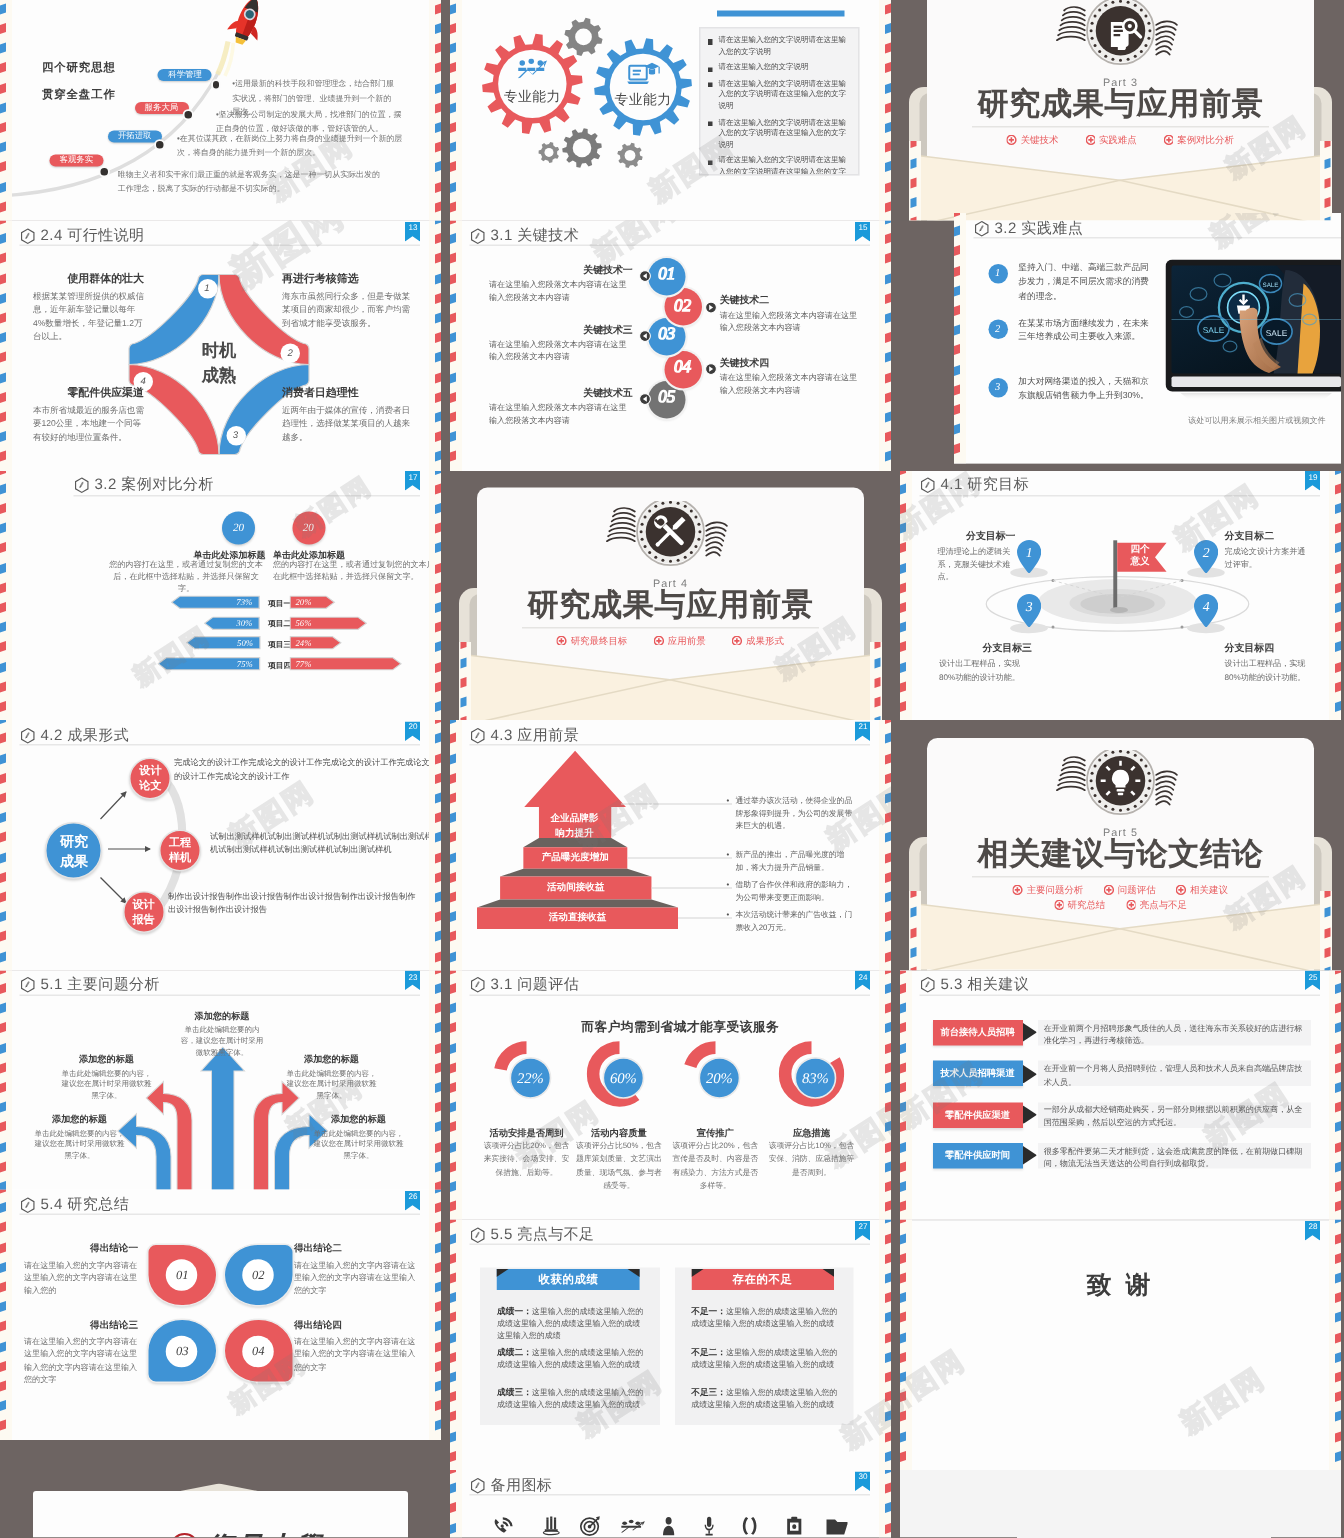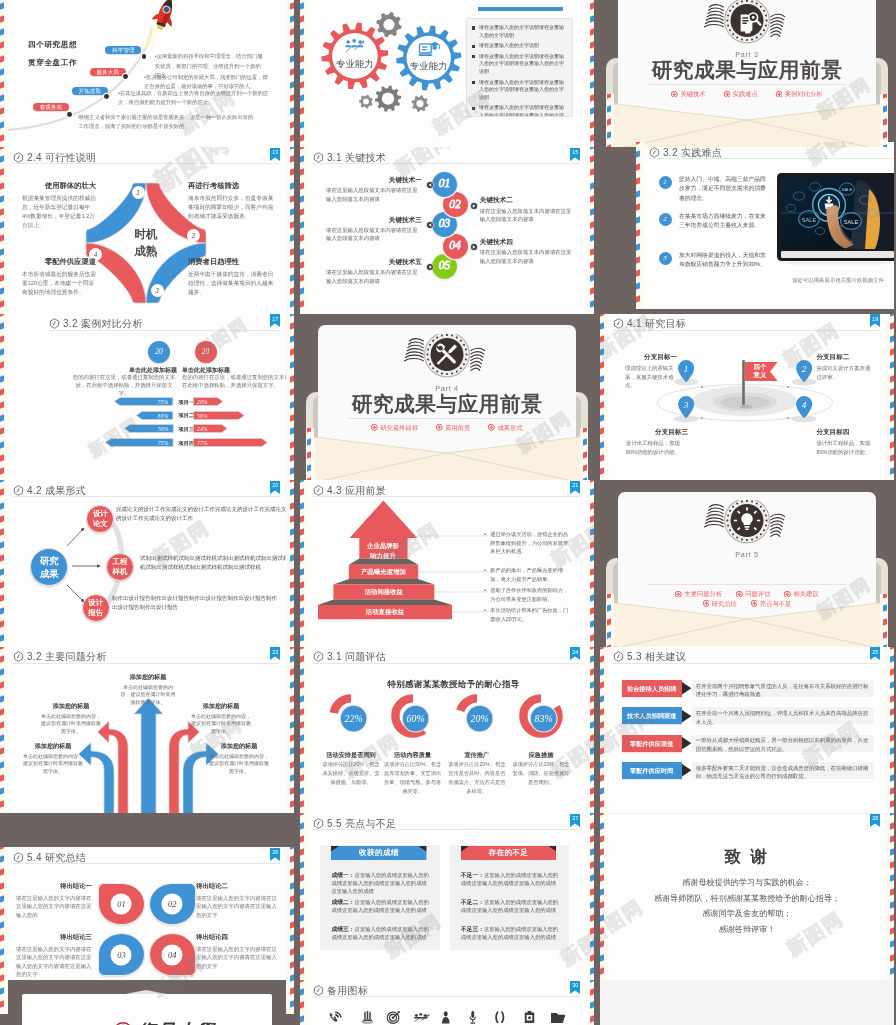--- a/index.html
+++ b/index.html
@@ -412,21 +412,21 @@
           <i style="top:154.39999999999998px;background:#e8595c"></i>
         </div>
 
     <div class="body" style="position: absolute; inset: 0px;">
           <div class="hdr">
     <span class="hex"><svg viewBox="0 0 24 24" width="11" height="11">
       <path d="M12 1.6 21 6.8v10.4L12 22.4 3 17.2V6.8Z" fill="none" stroke="#595959" stroke-width="1.7"></path>
       <path d="M14.6 7.2c-.9-.6-1.9-.2-2.4.6l-2.9 5.1-.5 3.1 2.6-1.7 3-5.1c.4-.8.2-1.5-.8-2Z" fill="#8a8a8a"></path>
       <path d="M9.3 13 8.8 16l2.6-1.7Z" fill="#595959"></path>
     </svg></span>
-    <span class="ttl">3.2 主要问题分析</span>
+    <span class="ttl">5.1 主要问题分析</span>
   </div>
           <div class="pgn">
     <svg viewBox="0 0 10 13" width="10" height="13">
               <path d="M0 0h10v13l-5-3.5L0 13Z" fill="#1b9ada"></path>
             </svg>
     <span>23</span>
   </div>
           <svg width="294" height="166.6" style="position: absolute; left: 0px; top: 0px;">
             <path d="M141 166.6 V67 h-7 L148.5 51 l14.5 16 h-7 V166.6Z" fill="#3f93d5" stroke="#d9d9d9" stroke-width=".7"></path>
             <path d="M128 166.6 V100 C128 88 120 82 109 82 V74 L97.5 85 L109 96 V88 C115 88 118 91 118 100 V166.6Z" fill="#e8595c" stroke="#d9d9d9" stroke-width=".7"></path>
@@ -450,21 +450,21 @@
             <div style="font-size: 6.1px; font-weight: bold; color: rgb(60, 60, 60); margin-bottom: 2px;">添加您的标题</div>
             <div style="font-size: 5px; line-height: 7.4px; color: rgb(111, 111, 111);">单击此处编辑您要的内容，建议您在属计时采用微软雅黑字体。</div>
           </div>
           <div style="position: absolute; left: 208px; top: 95px; width: 62px; text-align: center;">
             <div style="font-size: 6.1px; font-weight: bold; color: rgb(60, 60, 60); margin-bottom: 2px;">添加您的标题</div>
             <div style="font-size: 5px; line-height: 7.4px; color: rgb(111, 111, 111);">单击此处编辑您要的内容，建议您在属计时采用微软雅黑字体。</div>
           </div>
           <div class="wm" style="left: 188px; top: 80px; font-size: 17px;">新图网</div>
         </div>
   </div>
-      <div class="slide" id="s6-summary" style="top: 847px;">
+      <div class="slide" id="s6-summary" style="top: 793px;">
     <div class="sheet"></div>
     <div class="mail l">
           <i style="top:-4px;background:#e8595c"></i>
           <i style="top:9.2px;background:#3f93d5"></i>
           <i style="top:22.4px;background:#e8595c"></i>
           <i style="top:35.599999999999994px;background:#e8595c"></i>
           <i style="top:48.8px;background:#3f93d5"></i>
           <i style="top:62px;background:#e8595c"></i>
           <i style="top:75.19999999999999px;background:#3f93d5"></i>
           <i style="top:88.39999999999999px;background:#e8595c"></i>
@@ -727,21 +727,21 @@
             <div style="position: absolute; left: 0px; right: 0px; top: 3.6px; text-align: center; font-size: 11.5px; font-style: italic; font-family: &quot;Liberation Serif&quot;, serif; line-height: 16px; -webkit-text-stroke: 0.9px rgb(255, 255, 255); color: transparent;">04</div>
           </div>
           <div style="position: absolute; left: 169.5px; top: 95px; width: 8px; height: 8px; z-index: 7;"><svg viewBox="0 0 8 8" width="8" height="8">
               <circle cx="4" cy="4" r="3.6" fill="#3c3c3c" stroke="#fff" stroke-width=".7"></circle>
               <path d="M2.8 2.2 L5.4 4 L2.8 5.8Z" fill="#fff"></path>
             </svg></div>
           <div style="position: absolute; left: 179.8px; width: 92px; text-align: left; top: 90.6px;">
             <div style="font-size: 6.6px; font-weight: bold; color: rgb(60, 60, 60); margin-bottom: 1.5px;">关键技术四</div>
             <div style="font-size: 5.4px; line-height: 8.4px; color: rgb(94, 94, 94); text-align: left;">请在这里输入您段落文本内容请在这里输入您段落文本内容请</div>
           </div>
-          <div style="position: absolute; left: 132px; top: 106.9px; width: 25px; height: 25px; border-radius: 50%; background: #84cc16; box-shadow: rgb(242, 242, 242) 0px 0px 0px 1.4px, rgba(0, 0, 0, 0.16) 0px 1px 2px; z-index: 2;">
+          <div style="position: absolute; left: 132px; top: 106.9px; width: 25px; height: 25px; border-radius: 50%; background: #737373; box-shadow: rgb(242, 242, 242) 0px 0px 0px 1.4px, rgba(0, 0, 0, 0.16) 0px 1px 2px; z-index: 2;">
             <div style="position: absolute; left: 0px; right: 0px; top: 3.6px; text-align: center; font-size: 11.5px; font-style: italic; font-family: &quot;Liberation Serif&quot;, serif; line-height: 16px; -webkit-text-stroke: 0.9px rgb(255, 255, 255); color: transparent;">05</div>
           </div>
           <div style="position: absolute; left: 125.8px; top: 115.3px; width: 8px; height: 8px; z-index: 7;"><svg viewBox="0 0 8 8" width="8" height="8">
               <circle cx="4" cy="4" r="3.6" fill="#3c3c3c" stroke="#fff" stroke-width=".7"></circle>
               <path d="M5.2 2.2 L2.6 4 L5.2 5.8Z" fill="#fff"></path>
             </svg></div>
           <div style="position: absolute; left: 26px; width: 95.8px; text-align: right; top: 110.9px;">
             <div style="font-size: 6.6px; font-weight: bold; color: rgb(60, 60, 60); margin-bottom: 1.5px;">关键技术五</div>
             <div style="font-size: 5.4px; line-height: 8.4px; color: rgb(94, 94, 94); text-align: left;">请在这里输入您段落文本内容请在这里输入您段落文本内容请</div>
           </div>
@@ -963,21 +963,21 @@
       <path d="M9.3 13 8.8 16l2.6-1.7Z" fill="#595959"></path>
     </svg></span>
     <span class="ttl">3.1 问题评估</span>
   </div>
           <div class="pgn">
     <svg viewBox="0 0 10 13" width="10" height="13">
               <path d="M0 0h10v13l-5-3.5L0 13Z" fill="#1b9ada"></path>
             </svg>
     <span>24</span>
   </div>
-          <div style="position: absolute; left: 13px; right: 0px; top: 32.4px; text-align: center; font-size: 8.5px; font-weight: bold; color: rgb(60, 60, 60); letter-spacing: 0.3px;">特别感谢某某教授给予的耐心指导</div>
+          <div style="position: absolute; left: 13px; right: 0px; top: 32.4px; text-align: center; font-size: 8.5px; font-weight: bold; color: rgb(60, 60, 60); letter-spacing: 0.3px;">而客户均需到省城才能享受该服务</div>
           <div style="position: absolute; left: 29px; top: 47px; width: 44px; height: 44px;"><svg viewBox="0 0 44 44" width="44" height="44">
               <circle cx="22" cy="22" r="17.6" fill="none" stroke="#e8595c" stroke-width="8.4" stroke-dasharray="24.3 87.3" transform="translate(44,0) scale(-1,1) rotate(-90 22 22)"></circle>
               <circle cx="24.6" cy="24.6" r="13.4" fill="#3f93d5" stroke="#eaeaea" stroke-width="1.1"></circle>
               <text x="24.6" y="28.2" font-size="9.8" font-style="italic" fill="#fff" text-anchor="middle" font-family="Liberation Serif">22%</text>
             </svg></div>
           <div style="position: absolute; left: 17px; top: 104.2px; width: 68px; text-align: center; font-size: 6.2px; font-weight: bold; color: rgb(60, 60, 60);">活动安排是否周到</div>
           <div style="position: absolute; left: 22px; top: 113px; width: 58px; text-align: center; font-size: 5.2px; line-height: 9px; color: rgb(111, 111, 111);">该项评分占比20%，包含来宾接待、会场安排、安保措施、后勤等。</div>
           <div style="position: absolute; left: 90.6px; top: 47px; width: 44px; height: 44px;"><svg viewBox="0 0 44 44" width="44" height="44">
               <circle cx="22" cy="22" r="17.6" fill="none" stroke="#e8595c" stroke-width="8.4" stroke-dasharray="66.4 45.2" transform="translate(44,0) scale(-1,1) rotate(-90 22 22)"></circle>
               <circle cx="24.6" cy="24.6" r="13.4" fill="#3f93d5" stroke="#eaeaea" stroke-width="1.1"></circle>
@@ -1513,20 +1513,21 @@
                 <path d="M2.5999999999999996 26.799999999999997 C 7.4 23.399999999999995 17.4 23.999999999999996 21.2 26.799999999999997" fill="none" stroke="#3a3331" stroke-width="1.15" stroke-linecap="round"></path>
                 <path d="M68.8 16.6 C 72.6 13.8 79 13.2 82.6 16.6" fill="none" stroke="#3a3331" stroke-width="1.15" stroke-linecap="round"></path>
                 <path d="M68.8 19.900000000000002 C 72.6 17.1 78.4 16.5 81.8 19.900000000000002" fill="none" stroke="#3a3331" stroke-width="1.15" stroke-linecap="round"></path>
                 <path d="M68.8 23.200000000000003 C 72.6 20.400000000000002 77.8 19.8 81 23.200000000000003" fill="none" stroke="#3a3331" stroke-width="1.15" stroke-linecap="round"></path>
                 <path d="M68.8 26.5 C 72.6 23.7 77.2 23.099999999999998 80.19999999999999 26.5" fill="none" stroke="#3a3331" stroke-width="1.15" stroke-linecap="round"></path>
                 <path d="M68.8 29.8 C 72.6 27 76.6 26.4 79.39999999999999 29.8" fill="none" stroke="#3a3331" stroke-width="1.15" stroke-linecap="round"></path>
                 <path d="M68.8 33.1 C 72.6 30.3 76 29.7 78.6 33.1" fill="none" stroke="#3a3331" stroke-width="1.15" stroke-linecap="round"></path>
                 <path d="M68.8 36.4 C 72.6 33.599999999999994 75.4 33 77.8 36.4" fill="none" stroke="#3a3331" stroke-width="1.15" stroke-linecap="round"></path>
               </svg></div>
             <div style="position: absolute; left: 0px; right: 0px; top: 58.5px; text-align: center; font-size: 7.2px; color: rgb(125, 125, 125); letter-spacing: 0.7px; font-family: &quot;Liberation Sans&quot;, sans-serif;">Part 5</div>
+            <div style="position: absolute; left: 0px; right: 0px; top: 66.5px; text-align: center; font-size: 20.7px; font-weight: bold; color: rgb(78, 74, 72); letter-spacing: 0.5px; line-height: 24px;">相关建议与论文结论</div>
             <div style="position: absolute; left: 30px; right: 30px; top: 92.5px; height: 1px; background: rgb(229, 228, 226);"></div>
             <div style="position: absolute; left: 46px; right: 46px; top: 97.5px; text-align: center; font-size: 6.3px; color: rgb(232, 89, 92); line-height: 9.8px;"><span style="display: inline-block; margin: 0px 7px; white-space: nowrap;"><span style="display: inline-block; width: 6.5px; height: 6.5px; margin-right: 2.5px; position: relative; top: 1px;"><svg viewBox="0 0 8 8" width="6.5" height="6.5">
                     <circle cx="4" cy="4" r="3.7" fill="none" stroke="#e8595c" stroke-width="1.2"></circle>
                     <path d="M3.35 1.9h1.3v4.2H3.35Z" fill="#e8595c"></path>
                     <path d="M1.9 3.35h4.2v1.3H1.9Z" fill="#e8595c"></path>
                   </svg></span>主要问题分析</span><span style="display: inline-block; margin: 0px 7px; white-space: nowrap;"><span style="display: inline-block; width: 6.5px; height: 6.5px; margin-right: 2.5px; position: relative; top: 1px;"><svg viewBox="0 0 8 8" width="6.5" height="6.5">
                     <circle cx="4" cy="4" r="3.7" fill="none" stroke="#e8595c" stroke-width="1.2"></circle>
                     <path d="M3.35 1.9h1.3v4.2H3.35Z" fill="#e8595c"></path>
                     <path d="M1.9 3.35h4.2v1.3H1.9Z" fill="#e8595c"></path>
                   </svg></span>问题评估</span><span style="display: inline-block; margin: 0px 7px; white-space: nowrap;"><span style="display: inline-block; width: 6.5px; height: 6.5px; margin-right: 2.5px; position: relative; top: 1px;"><svg viewBox="0 0 8 8" width="6.5" height="6.5">
@@ -1672,24 +1673,18 @@
 
     <div class="body" style="position: absolute; inset: 0px;">
           <div class="pgn">
     <svg viewBox="0 0 10 13" width="10" height="13">
               <path d="M0 0h10v13l-5-3.5L0 13Z" fill="#1b9ada"></path>
             </svg>
     <span>28</span>
   </div>
           <div style="position: absolute; left: 0px; right: 0px; top: 0px; height: 1px; background: rgb(236, 236, 236);"></div>
           <div style="position: absolute; left: 0px; right: 0px; top: 33px; text-align: center; font-size: 16.4px; font-weight: bold; color: rgb(60, 60, 60); letter-spacing: 2.6px;">致 谢</div>
-          <div style="position: absolute; left: 12px; right: 12px; top: 61.5px; text-align: center; font-size: 8.1px; line-height: 15.8px; color: rgb(85, 85, 85);">
-            <div>感谢母校提供的学习与实践的机会；</div>
-            <div>感谢导师团队，特别感谢某某教授给予的耐心指导；</div>
-            <div>感谢同学及舍友的帮助；</div>
-            <div>感谢答辩评审！</div>
-          </div>
           <div class="wm" style="left: 184px; top: 108px; font-size: 19px;">新图网</div>
           <div class="wm" style="left: -16px; top: 96px; font-size: 19px;">新图网</div>
         </div>
   </div>
     </div>
 </div>
 
 </body></html>

